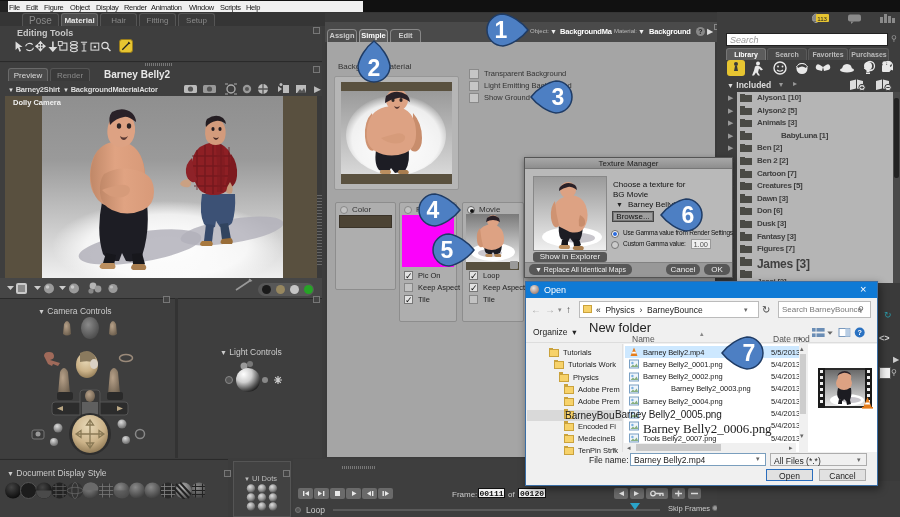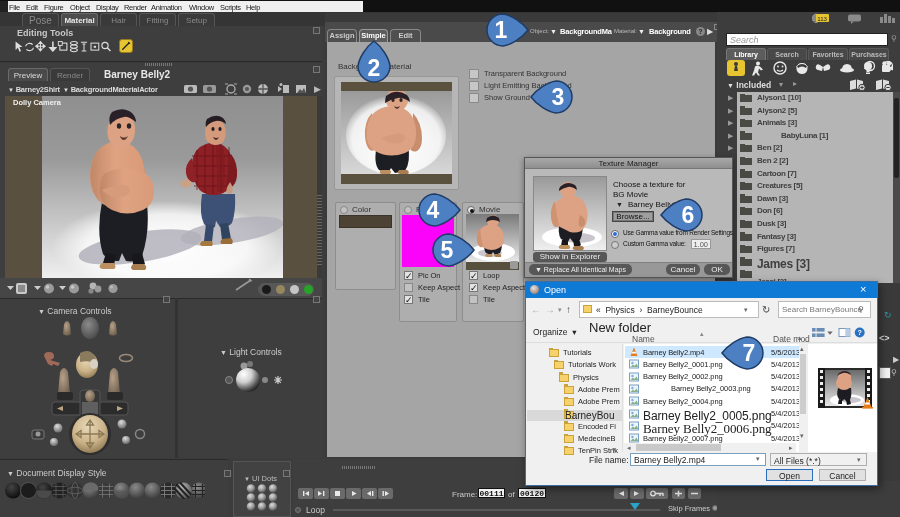--- a/index.html
+++ b/index.html
@@ -816,35 +816,35 @@
       <circle cx="3.4" cy="4" r="1.2" fill="#7ab0e0"></circle>
       <path d="M1.5,8 l2.5,-2.5 l1.6,1.5 l2,-2.5 l1.6,3.5 Z" fill="#88b080"></path>
     </svg>
     <div class="t" style="left:643px;top:396.70000000000005px;font-size:7.5px;color:#222;letter-spacing:-0.1px;">Barney Belly2_0004.png</div>
     <div class="t" style="left:771px;top:396.70000000000005px;font-size:7.5px;color:#222;">5/4/2013</div>
     <svg class="abs" style="left:629px;top:408.50000000000006px;" width="10" height="10" viewBox="0 0 10 10">
       <rect x="0.5" y="1" width="9" height="8" fill="#eef4fb" stroke="#7aa0c4"></rect>
       <circle cx="3.4" cy="4" r="1.2" fill="#7ab0e0"></circle>
       <path d="M1.5,8 l2.5,-2.5 l1.6,1.5 l2,-2.5 l1.6,3.5 Z" fill="#88b080"></path>
     </svg>
-    <div class="t" style="left:643px;top:409.00000000000006px;font-size:12px;color:#222;letter-spacing:-0.1px;">Barney Belly2_0005.png</div>
+    <div class="t" style="left:615px;top:409.00000000000006px;font-size:10px;color:#222;letter-spacing:-0.1px;">Barney Belly2_0005.png</div>
     <div class="t" style="left:771px;top:409.00000000000006px;font-size:7.5px;color:#222;">5/4/2013</div>
     <svg class="abs" style="left:629px;top:420.80000000000007px;" width="10" height="10" viewBox="0 0 10 10">
       <rect x="0.5" y="1" width="9" height="8" fill="#eef4fb" stroke="#7aa0c4"></rect>
       <circle cx="3.4" cy="4" r="1.2" fill="#7ab0e0"></circle>
       <path d="M1.5,8 l2.5,-2.5 l1.6,1.5 l2,-2.5 l1.6,3.5 Z" fill="#88b080"></path>
     </svg>
     <div class="t" style="left:643px;top:421.30000000000007px;font-size:13px;color:#222;letter-spacing:-0.1px;font-family:Liberation Serif, serif;">Barney Belly2_0006.png</div>
     <div class="t" style="left:771px;top:421.30000000000007px;font-size:7.5px;color:#222;">5/4/2013</div>
     <svg class="abs" style="left:629px;top:433.1000000000001px;" width="10" height="10" viewBox="0 0 10 10">
       <rect x="0.5" y="1" width="9" height="8" fill="#eef4fb" stroke="#7aa0c4"></rect>
       <circle cx="3.4" cy="4" r="1.2" fill="#7ab0e0"></circle>
       <path d="M1.5,8 l2.5,-2.5 l1.6,1.5 l2,-2.5 l1.6,3.5 Z" fill="#88b080"></path>
     </svg>
-    <div class="t" style="left:643px;top:433.6000000000001px;font-size:7.5px;color:#222;letter-spacing:-0.1px;">Barney Belly2_0007.png</div>
+    <div class="t" style="left:643px;top:433.6000000000001px;font-size:7.5px;color:#222;letter-spacing:-0.1px;">Tools Belly2_0007.png</div>
     <div class="t" style="left:771px;top:433.6000000000001px;font-size:7.5px;color:#222;">5/4/2013</div>
     <div class="abs" style="left:799px;top:344px;width:8px;height:108px;background:#f0f0f0;"></div>
     <div class="t" style="left:800px;top:345px;font-size:7px;color:#666;">▴</div>
     <div class="t" style="left:800px;top:432px;font-size:7px;color:#666;">▾</div>
     <div class="abs" style="left:800px;top:354px;width:6px;height:60px;background:#cdcdcd;"></div>
     <div class="abs" style="left:624px;top:443px;width:172px;height:9px;background:#f0f0f0;"></div>
     <div class="t" style="left:627px;top:444px;font-size:7px;color:#666;">◂</div>
     <div class="abs" style="left:636px;top:444px;width:85px;height:7px;background:#c9c9c9;"></div>
     <div class="t" style="left:789px;top:444px;font-size:7px;color:#666;">▸</div>
     <div class="abs" style="left:808px;top:344px;width:69px;height:108px;background:#fff;"></div>

